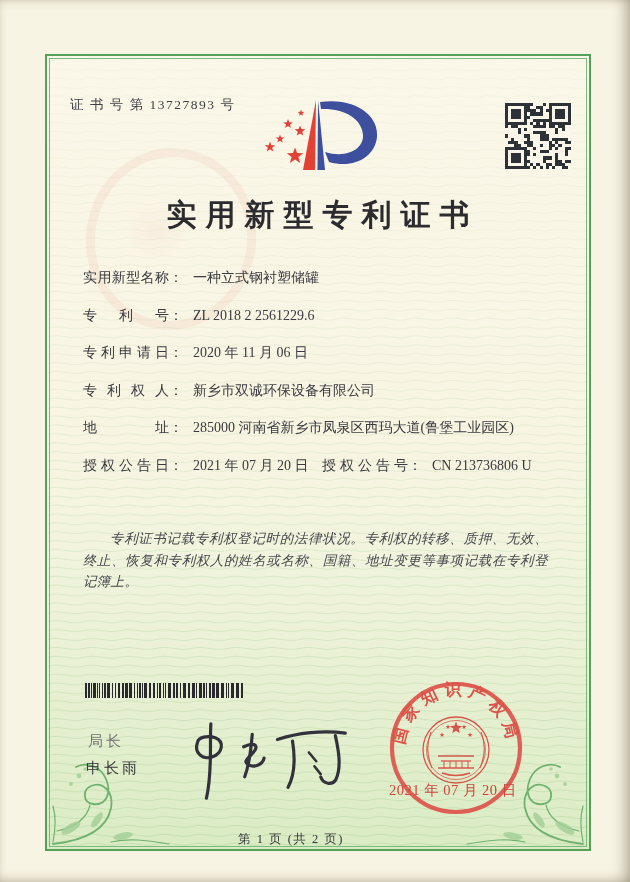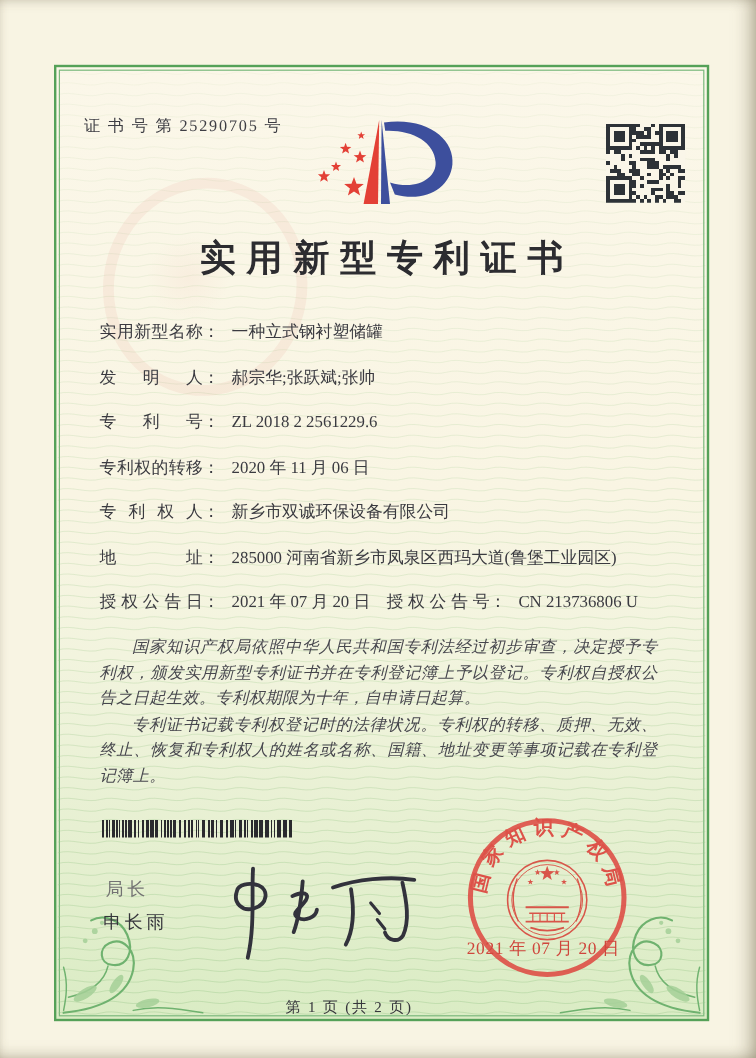--- a/index.html
+++ b/index.html
@@ -176,21 +176,21 @@
     <g fill="#a5d098" opacity=".85">
       <ellipse cx="22" cy="92" rx="11" ry="4" transform="rotate(-32 22 92)"></ellipse>
       <ellipse cx="48" cy="84" rx="9" ry="3.4" transform="rotate(-55 48 84)"></ellipse>
       <ellipse cx="74" cy="100" rx="10" ry="3.4" transform="rotate(-12 74 100)"></ellipse>
       <circle cx="30" cy="40" r="2.4"></circle>
         <circle cx="22" cy="48" r="2"></circle>
         <circle cx="36" cy="33" r="1.8"></circle>
     </g>
   </svg>
 
-  <div class="blk cert-no">证 书 号 第 25290705 号</div>
+  <div class="blk cert-no">证 书 号 第 13727893 号</div>
 
   <svg class="blk logo" width="170" height="84" viewBox="0 0 170 84">
     <path d="M78,4 L77,74 L65,74 Z" fill="#e34036"></path>
     <path d="M80,4 L87,74 L79.5,74 Z" fill="#3d4f9d"></path>
     <path d="M82,6 C118,1 141,20 139,41 C137,61 116,73 91,66 L87,56 C110,63 126,52 125,39 C124,22 105,12 83,13 Z" fill="#3d4f9d"></path>
     <g id="logo-stars" fill="#e34036">
         <polygon points="63.0,13.6 63.8,15.8 66.2,15.9 64.4,17.4 65.0,19.8 63.0,18.4 61.0,19.8 61.6,17.4 59.8,15.9 62.2,15.8 " fill="#e34036"></polygon>
         <polygon points="50.0,23.0 51.2,26.3 54.8,26.5 52.0,28.6 52.9,32.0 50.0,30.1 47.1,32.0 48.0,28.6 45.2,26.5 48.8,26.3 " fill="#e34036"></polygon>
         <polygon points="62.0,29.4 63.4,33.1 67.3,33.3 64.2,35.7 65.3,39.5 62.0,37.4 58.7,39.5 59.8,35.7 56.7,33.3 60.6,33.1 " fill="#e34036"></polygon>
         <polygon points="42.0,38.6 43.1,41.5 46.2,41.6 43.8,43.6 44.6,46.6 42.0,44.8 39.4,46.6 40.2,43.6 37.8,41.6 40.9,41.5 " fill="#e34036"></polygon>
@@ -419,44 +419,40 @@
       <rect x="19" y="20" width="1" height="1" fill="#2d3237"></rect>
     </svg>
 
   <div class="blk title">实用新型专利证书</div>
 
   <div class="blk fields">
     <div class="frow">
       <span class="flabel">实用新型名称</span><span>：</span><span class="fvalue">一种立式钢衬塑储罐</span>
     </div>
     <div class="frow">
-      <span class="flabel">发明人</span><span>：</span><span class="fvalue">郝宗华;张跃斌;张帅</span>
-    </div>
-    <div class="frow">
       <span class="flabel">专利号</span><span>：</span><span class="fvalue">ZL 2018 2 2561229.6</span>
     </div>
     <div class="frow">
-      <span class="flabel">专利权的转移</span><span>：</span><span class="fvalue">2020 年 11 月 06 日</span>
+      <span class="flabel">专利申请日</span><span>：</span><span class="fvalue">2020 年 11 月 06 日</span>
     </div>
     <div class="frow">
       <span class="flabel">专利权人</span><span>：</span><span class="fvalue">新乡市双诚环保设备有限公司</span>
     </div>
     <div class="frow">
       <span class="flabel">地址</span><span>：</span><span class="fvalue">285000 河南省新乡市凤泉区西玛大道(鲁堡工业园区)</span>
     </div>
     <div class="frow">
       <span class="flabel">授权公告日</span><span>：</span><span class="fvalue">2021 年 07 月 20 日</span>
       <span class="grant2">
         <span class="flabel">授权公告号</span><span>：</span><span class="fvalue">CN 213736806 U</span>
       </span>
     </div>
   </div>
 
   <div class="blk paras">
-    <p>国家知识产权局依照中华人民共和国专利法经过初步审查，决定授予专利权，颁发实用新型专利证书并在专利登记簿上予以登记。专利权自授权公告之日起生效。专利权期限为十年，自申请日起算。</p>
     <p>专利证书记载专利权登记时的法律状况。专利权的转移、质押、无效、终止、恢复和专利权人的姓名或名称、国籍、地址变更等事项记载在专利登记簿上。</p>
   </div>
 
   <svg class="blk barcode" id="barcode" width="160" height="15" viewBox="0 0 160 15" shape-rendering="crispEdges">
       <rect x="0" y="0" width="2" height="15" fill="#2a2a2e"></rect>
       <rect x="3" y="0" width="2" height="15" fill="#2a2a2e"></rect>
       <rect x="6" y="0" width="1" height="15" fill="#2a2a2e"></rect>
       <rect x="8" y="0" width="3" height="15" fill="#2a2a2e"></rect>
       <rect x="12" y="0" width="1" height="15" fill="#2a2a2e"></rect>
       <rect x="14" y="0" width="1" height="15" fill="#2a2a2e"></rect>

